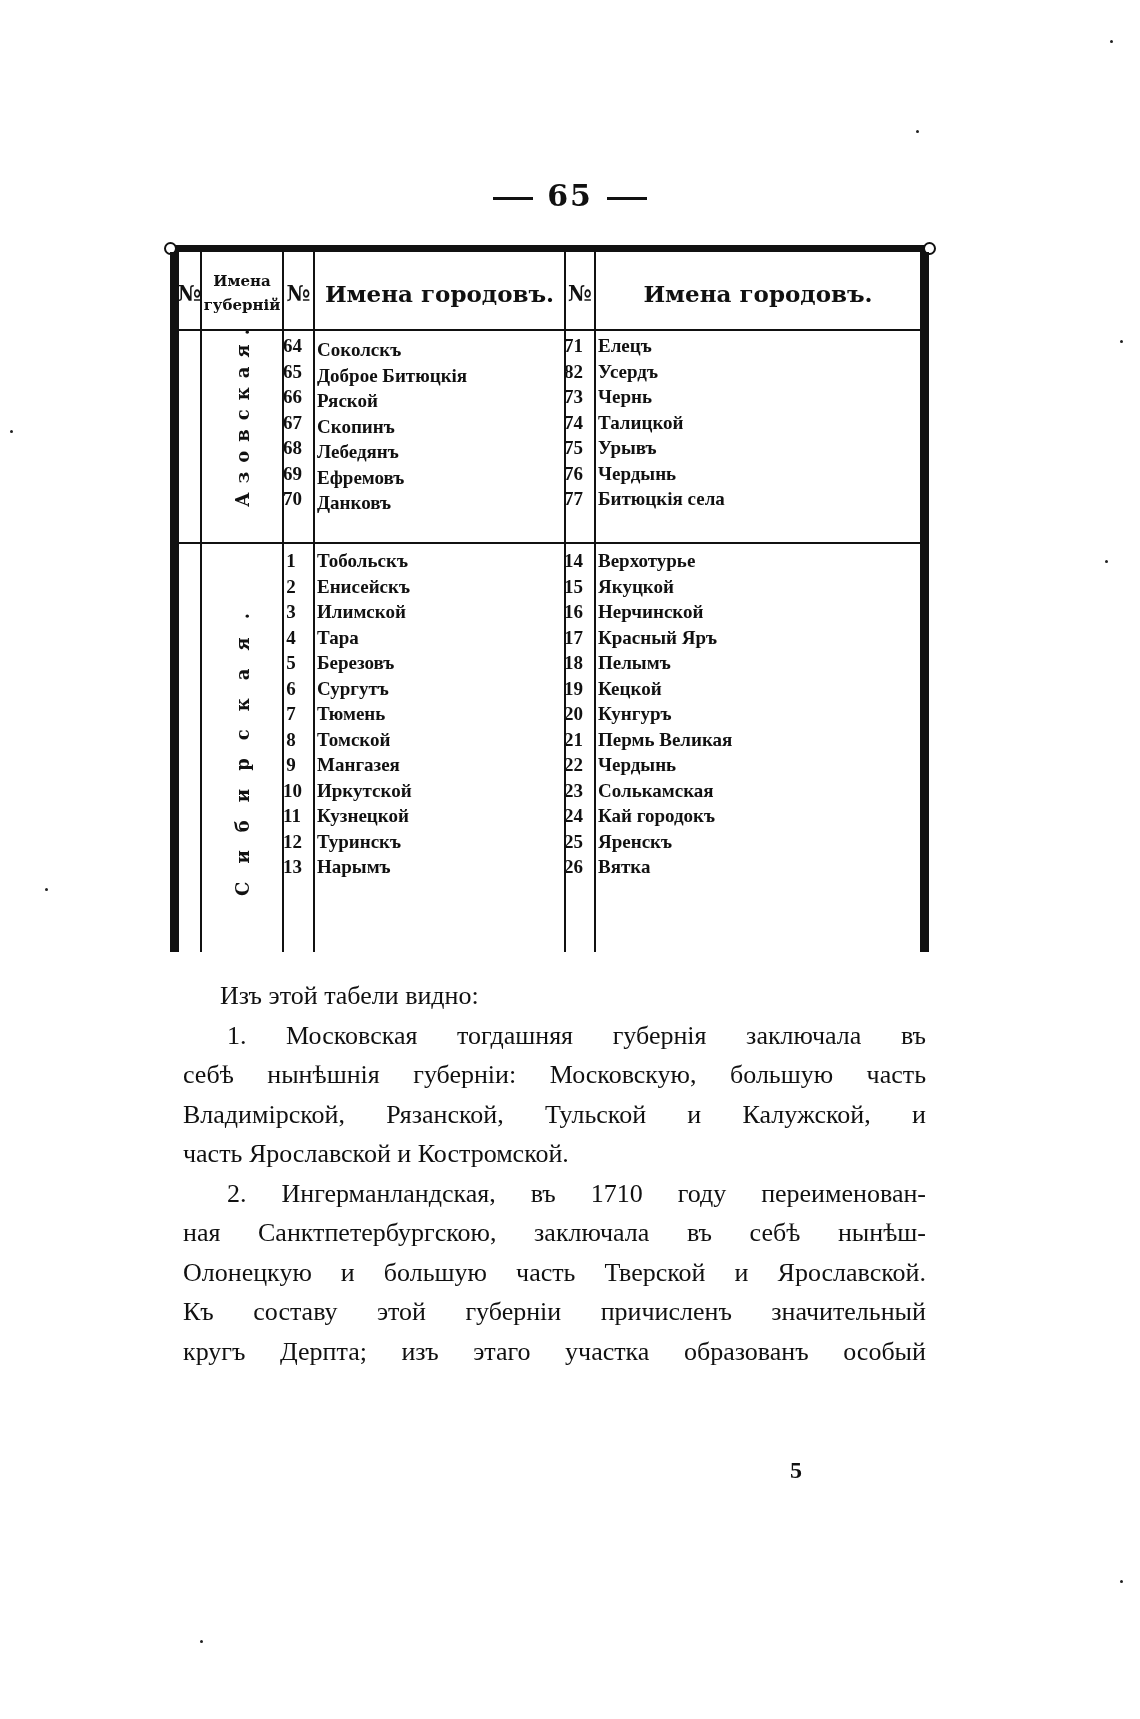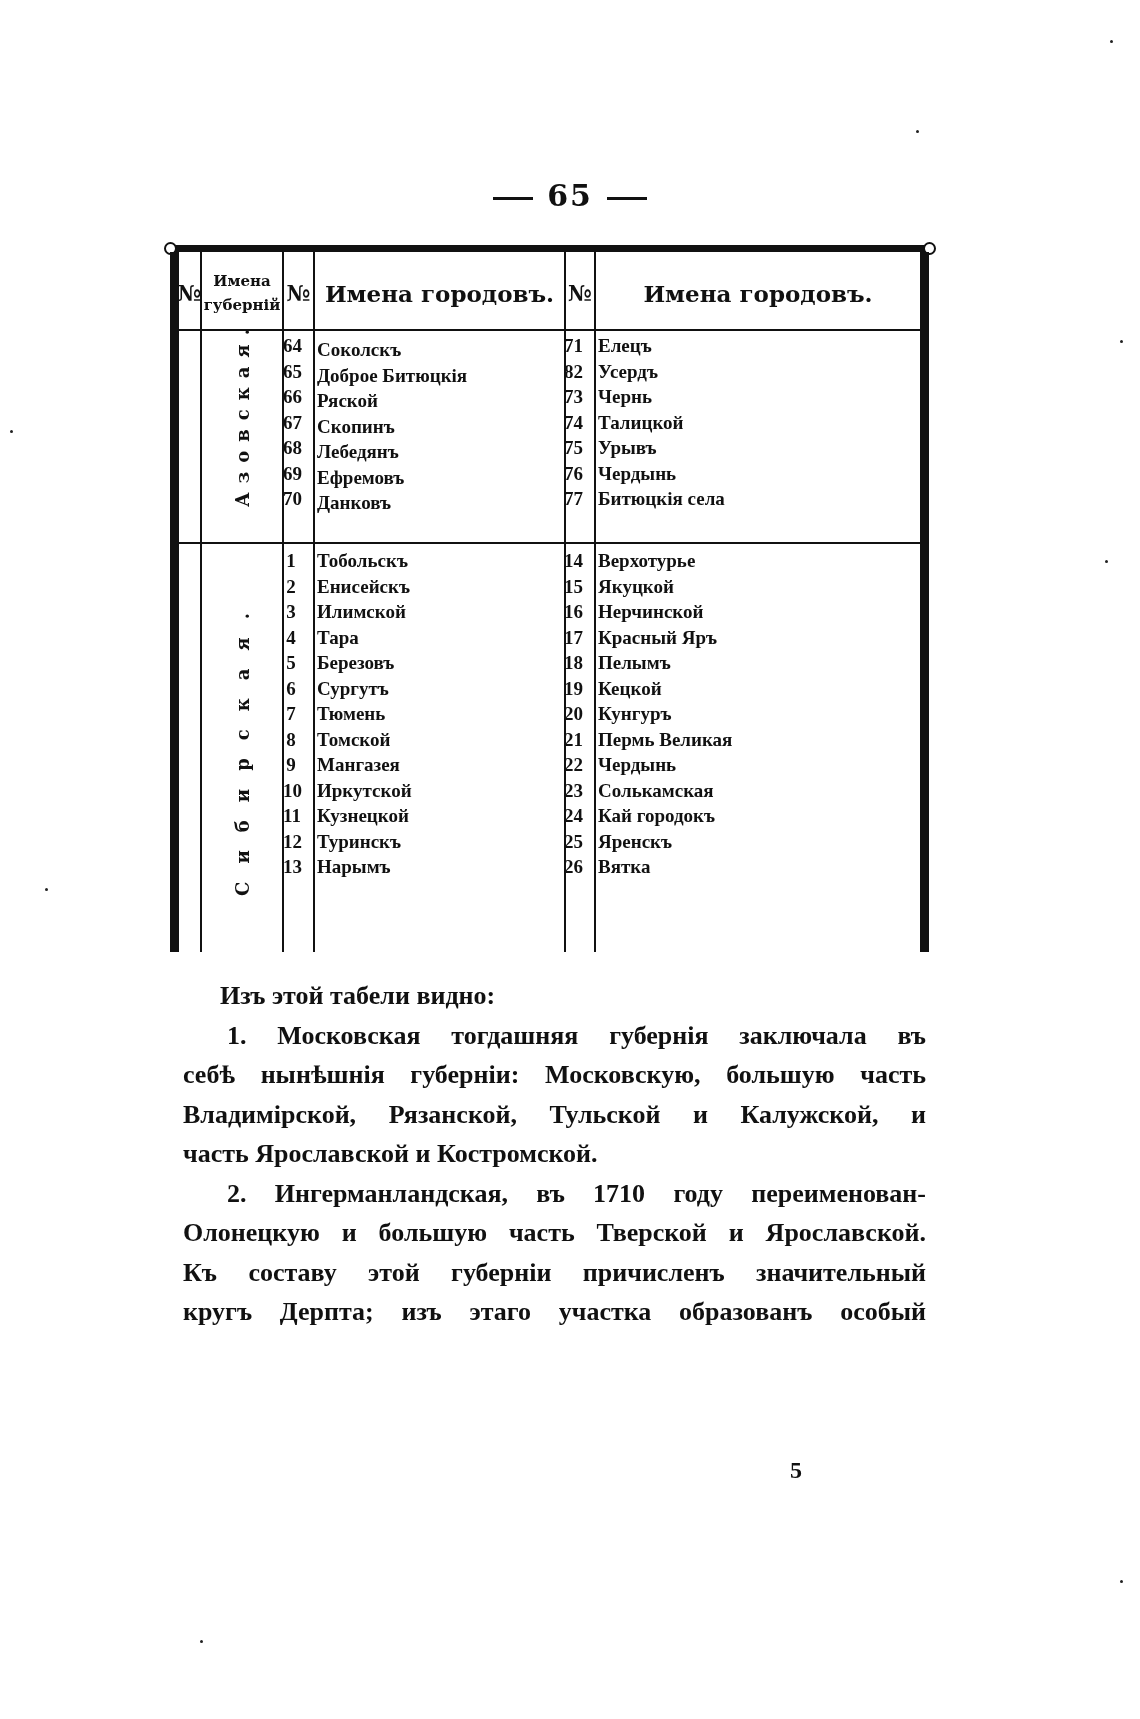--- a/index.html
+++ b/index.html
@@ -23,21 +23,21 @@
   .vline { position: absolute; top: 7px; width: 2px; background: #111; height: 700px; }
   .hline { position: absolute; height: 2px; background: #111; }
   .hdr-cell { position: absolute; top: 12px; height: 72px; display: flex; align-items: center; justify-content: center; text-align: center; font-weight: bold; }
   .hdr-no { font-size: 22px; font-family: "DejaVu Serif", serif; }
   .hdr-gub { font-size: 15px; line-height: 24px; }
   .hdr-city { font-size: 23px; }
   .province { position: absolute; display: flex; flex-direction: column; justify-content: space-between; align-items: center; font-weight: bold; font-size: 18px; }
   .province span { display: block; transform: rotate(-90deg); }
   .num-col { position: absolute; width: 16px; text-align: center; font-weight: bold; font-size: 19px; line-height: 25.5px; font-family: "Liberation Serif", serif; }
   .city-col { position: absolute; font-weight: bold; font-size: 19px; line-height: 25.5px; font-family: "Liberation Serif", serif; white-space: nowrap; }
-  .body-text { position: absolute; left: 176px; width: 750px; font-family: "Liberation Serif", serif; font-weight: bold; font-size: 26px; line-height: 39.5px; text-align: justify; }
+  .body-text { position: absolute; left: 176px; width: 750px; font-family: "Liberation Serif", serif; font-weight: normal; font-size: 26px; line-height: 39.5px; text-align: justify; }
   .body-text p { margin: 0; }
   .body-text .indent { text-indent: 42px; }
   .line { display: block; text-align: justify; text-align-last: justify; white-space: nowrap; margin-left: 7px; }
   .line.last { text-align-last: left; }
   .signature { position: absolute; left: 790px; top: 1457px; font-family: "Liberation Serif", serif; font-weight: bold; font-size: 24px; }
   .speck { position: absolute; width: 3px; height: 3px; background: #222; border-radius: 50%; }
 </style>
 </head>
 <body>
 
@@ -187,20 +187,21 @@
 <div class="body-text" style="top:976px">
   <p class="indent" style="text-indent:44px">Изъ этой табели видно:</p>
   <p>
     <span class="line" style="padding-left:44px">1. Московская тогдашняя губернія заключала въ</span>
     <span class="line">себѣ нынѣшнія губерніи: Московскую, большую часть</span>
     <span class="line">Владимірской, Рязанской, Тульской и Калужской, и</span>
     <span class="line last">часть Ярославской и Костромской.</span>
   </p>
   <p>
     <span class="line" style="padding-left:44px">2. Ингерманландская, въ 1710 году переименован-</span>
+    <span class="line">ная Санктпетербургскою, заключала въ себѣ нынѣш-</span>
     <span class="line">Олонецкую и большую часть Тверской и Ярославской.</span>
     <span class="line">Къ составу этой губерніи причисленъ значительный</span>
     <span class="line">кругъ Дерпта; изъ этаго участка образованъ особый</span>
   </p>
 </div>
 
 <div class="signature">5</div>
 
 <div class="speck" style="left:1110px; top:40px"></div>
 <div class="speck" style="left:1105px; top:560px"></div>

